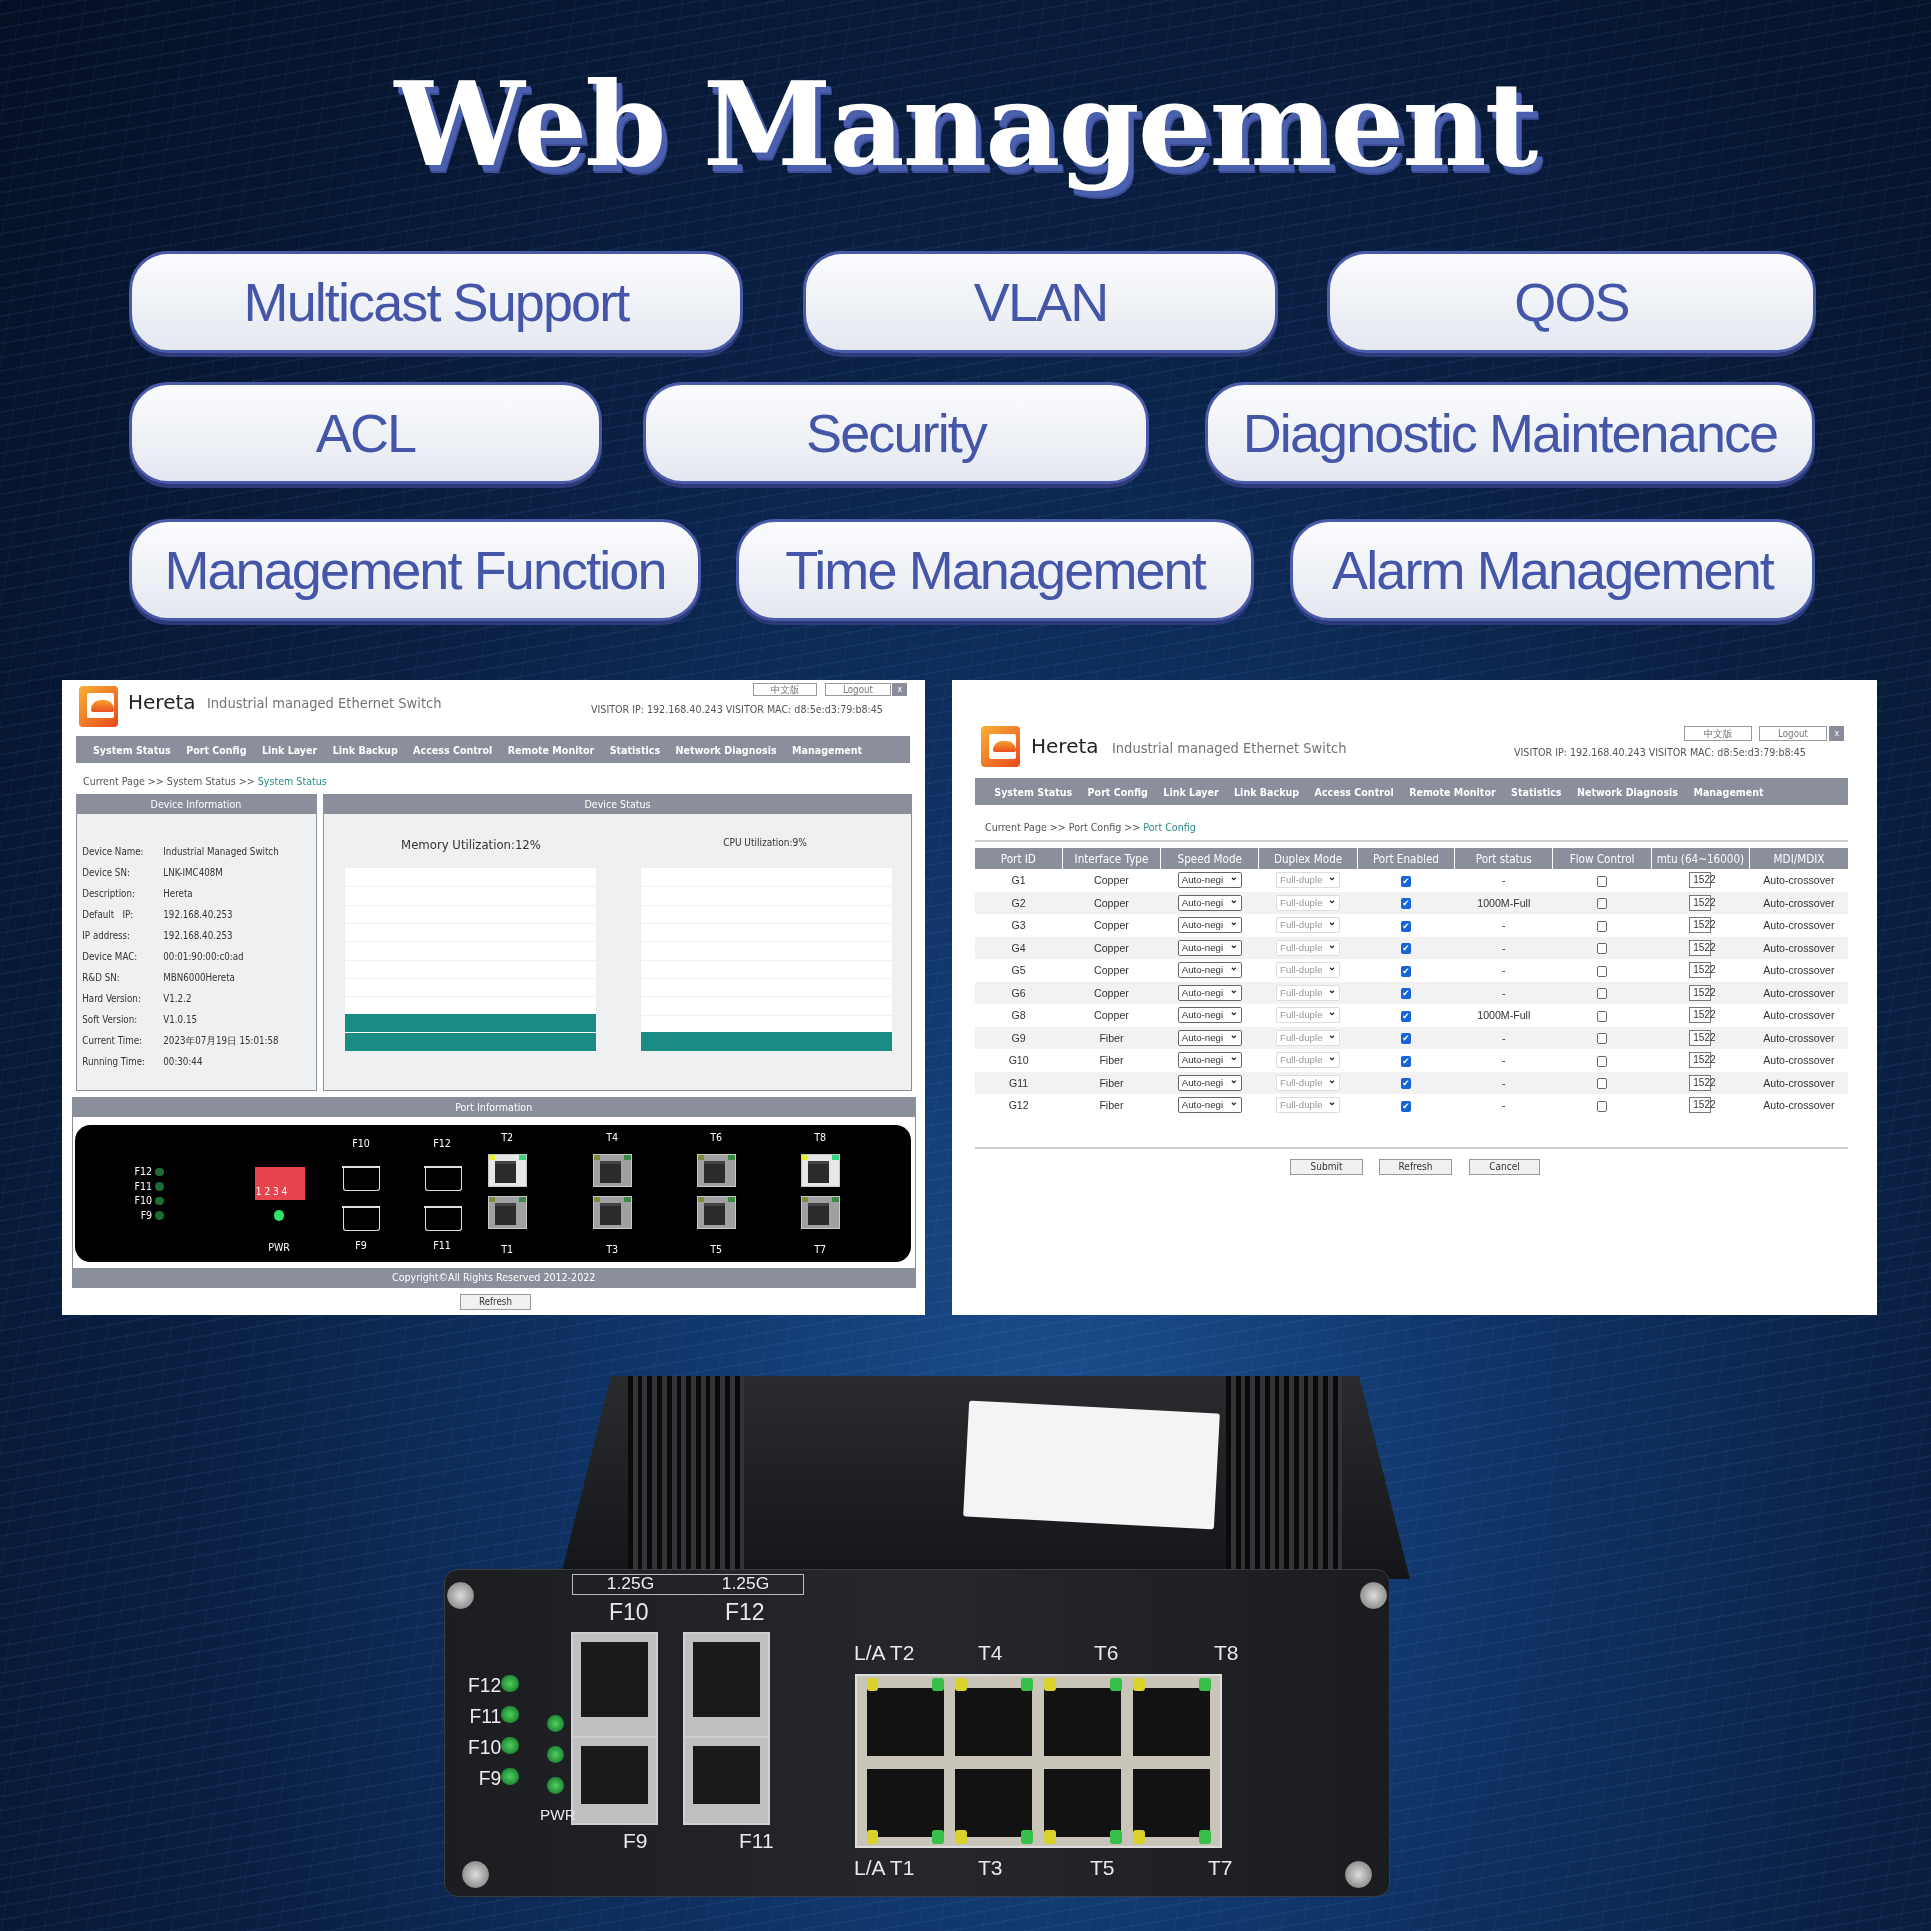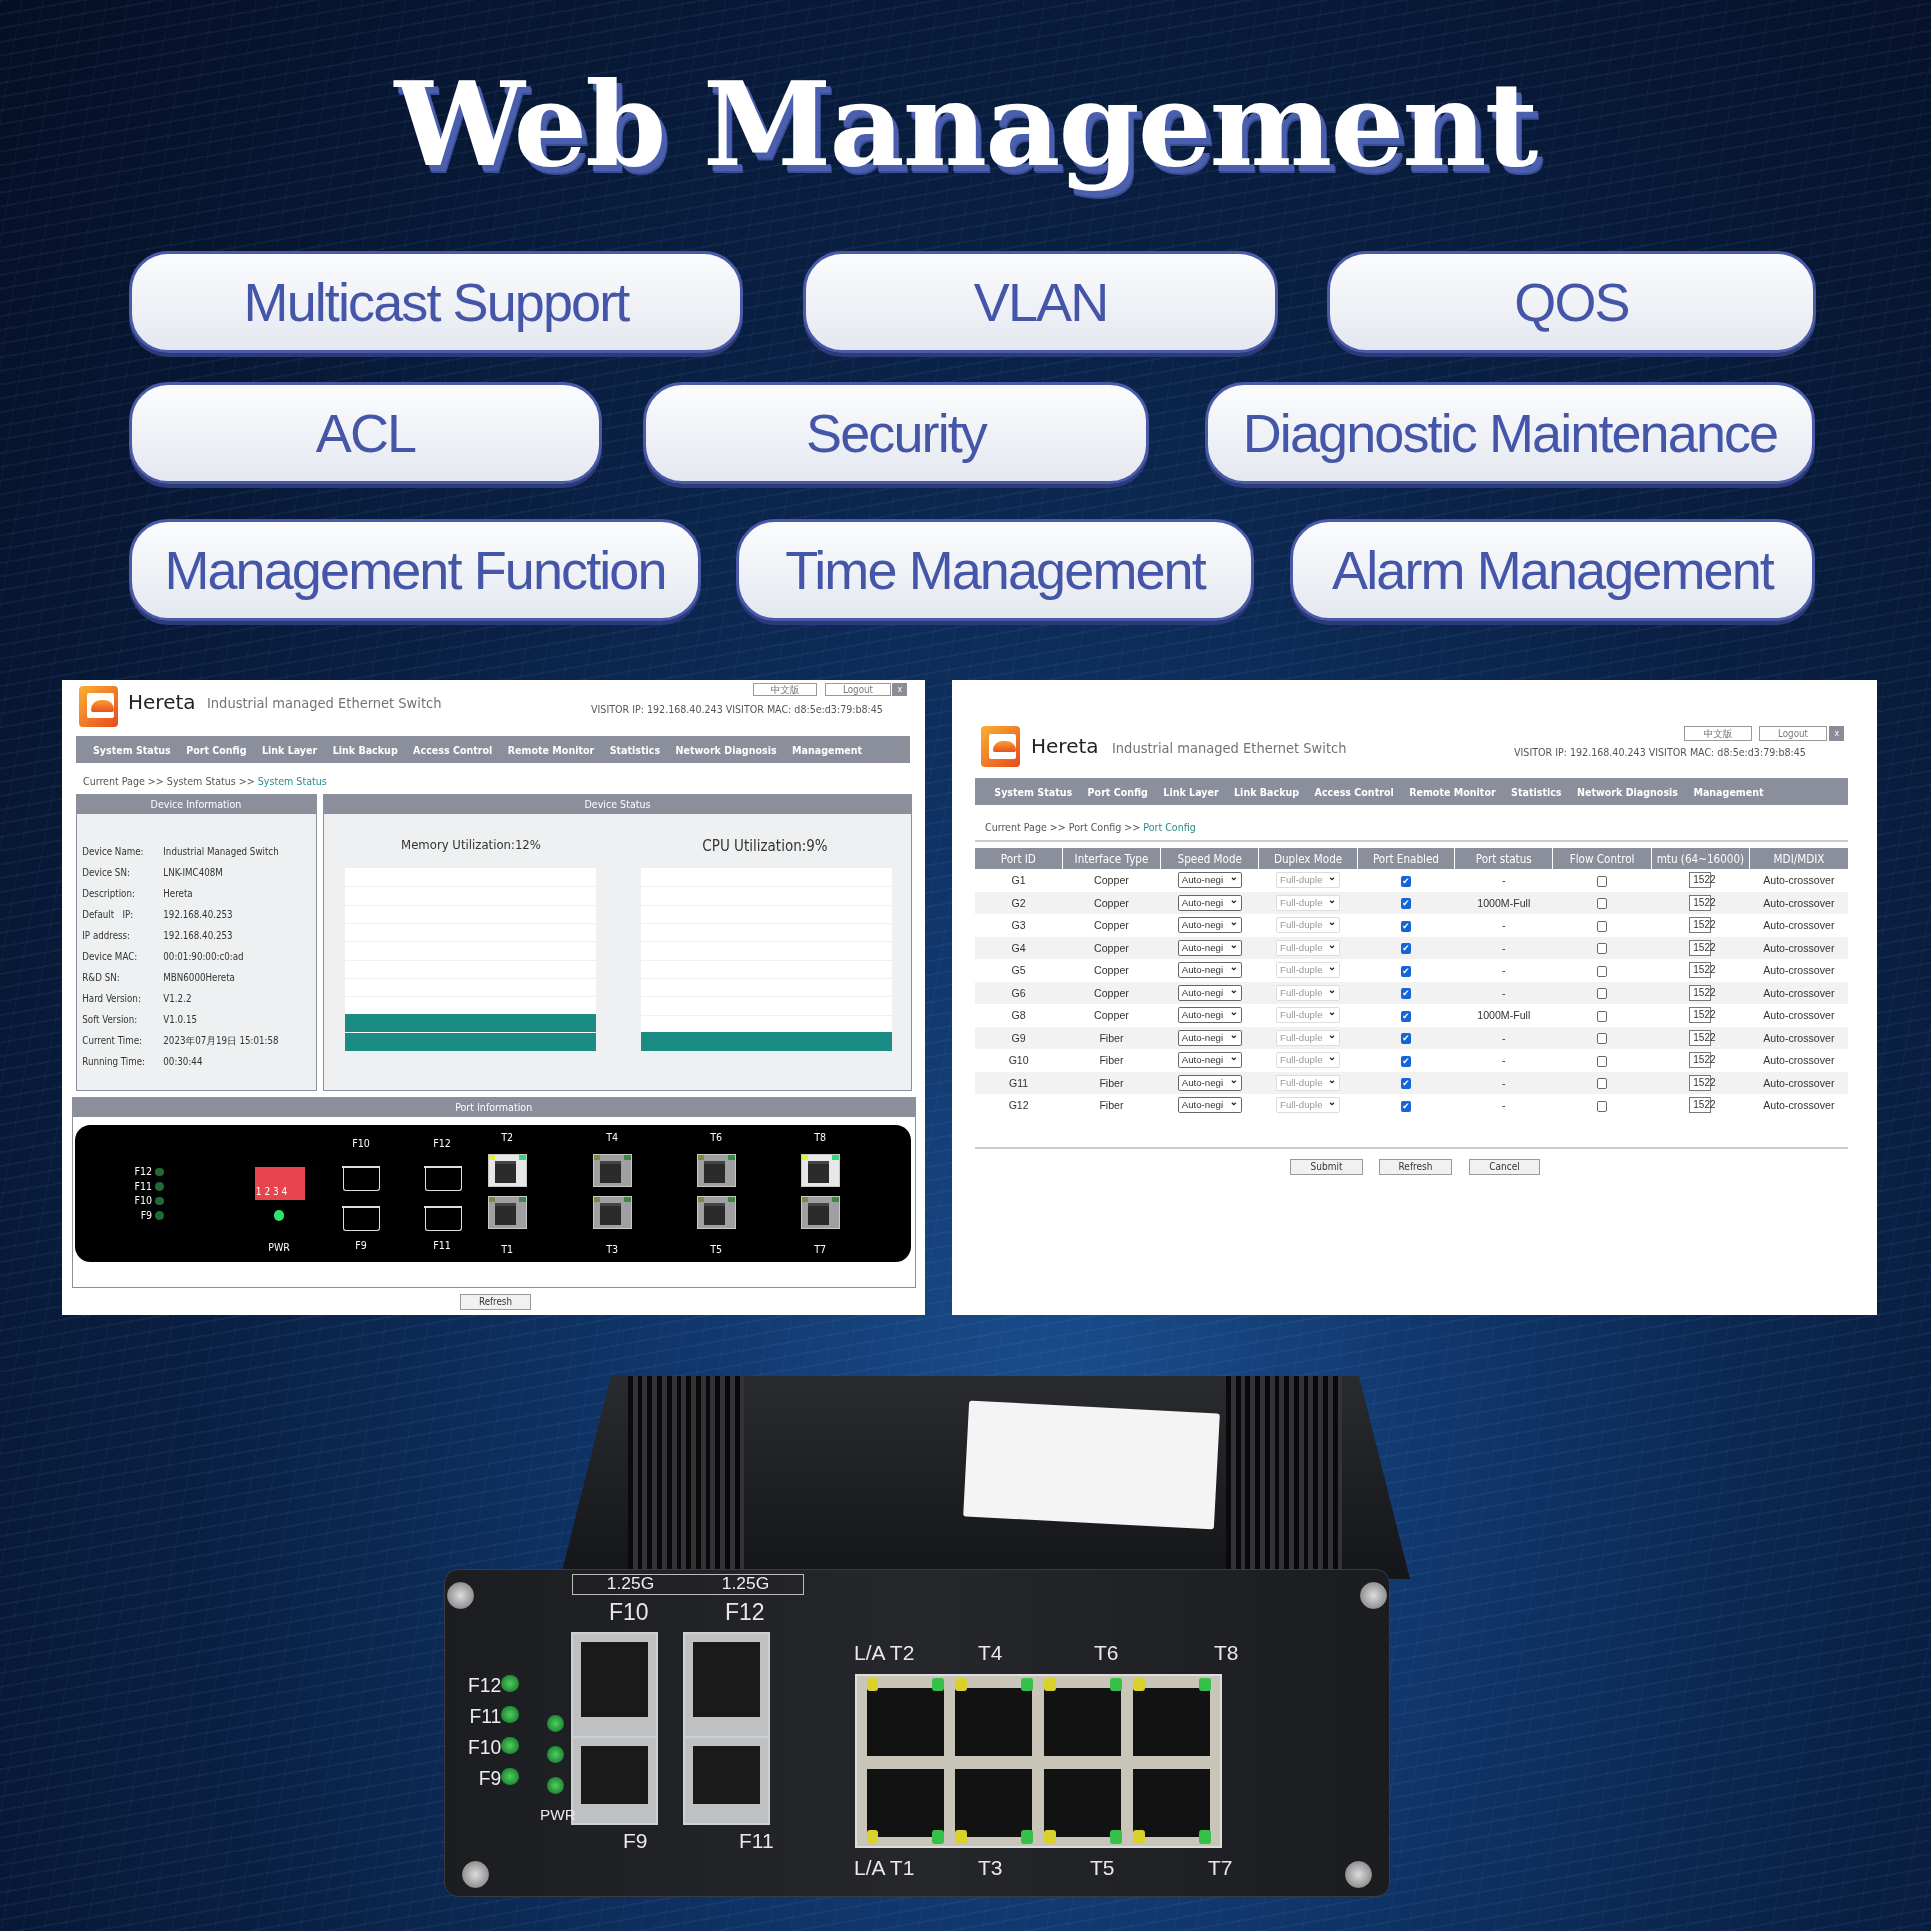--- a/index.html
+++ b/index.html
@@ -171,21 +171,21 @@
       <div class="kv">
           <span class="k">Running Time:</span>
           <span>00:30:44</span>
         </div>
     </div>
   </div>
 
   <div class="panel" style="left:261px;top:114px;width:589px;height:297px">
     <div class="phead" style="height:19.3px;font-size:10.6px;line-height:19.3px">Device Status</div>
     <div style="position:absolute;left:0;width:294px;top:42px;text-align:center;font-size:13px">Memory Utilization:12%</div>
-    <div style="position:absolute;left:294px;width:294px;top:42px;text-align:center;font-size:15px">CPU Utilization:9%</div>
+    <div style="position:absolute;left:294px;width:294px;top:42px;text-align:center;font-size:10px">CPU Utilization:9%</div>
     <div class="barbox" style="left:21px;top:73px;width:251px;height:183px">
       <div class="barline" style="top:18.3px"></div>
         <div class="barline" style="top:37px"></div>
         <div class="barline" style="top:55px"></div>
         <div class="barline" style="top:73px"></div>
         <div class="barline" style="top:92px"></div>
         <div class="barline" style="top:110px"></div>
         <div class="barline" style="top:128px"></div>
         <div class="barline" style="top:147px"></div>
       <div class="barfill" style="bottom:19.3px;height:17.4px"></div>
@@ -262,20 +262,21 @@
         </div>
       <div class="rj" style="left:726px;top:71px">
           <i class="y"></i>
           <i class="g"></i>
         </div>
       <div class="plabel" style="left:413px;top:118px;width:39px">T1</div>
       <div class="plabel" style="left:518px;top:118px;width:39px">T3</div>
       <div class="plabel" style="left:622px;top:118px;width:39px">T5</div>
       <div class="plabel" style="left:726px;top:118px;width:39px">T7</div>
     </div>
+    <div class="foot" style="left:0;right:0;bottom:0;height:19.3px;font-size:10.6px;line-height:19.3px">Copyright©All Rights Reserved 2012-2022</div>
   </div>
   <div class="btn" style="left:398px;top:614px;width:71px;height:16.4px;font-size:9.7px;line-height:14.5px">Refresh</div>
 </div>
 
 <div class="shot" style="left:952px;top:680px;width:925px;height:635px">
   <div class="logo" style="left:29px;top:46px"></div>
   <span class="brand" style="left:79px;top:54px;font-size:20px">Hereta</span>
   <span class="sub" style="left:160px;top:60px;font-size:14.5px">Industrial managed Ethernet Switch</span>
   <div class="tbtn" style="left:732px;top:46px;width:68px;height:15.4px;font-size:9.7px;line-height:13.5px">中文版</div>
   <div class="tbtn" style="left:807px;top:46px;width:68px;height:15.4px;font-size:9.7px;line-height:13.5px">Logout</div>

